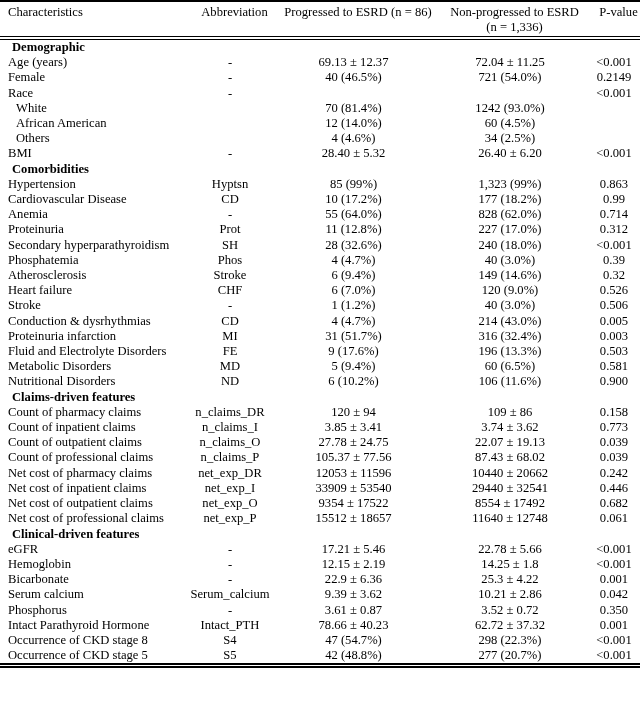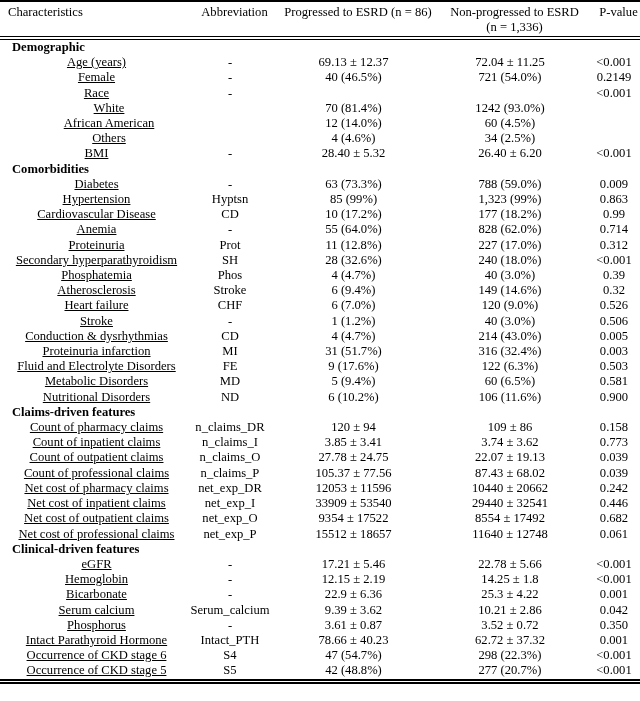--- a/index.html
+++ b/index.html
@@ -49,26 +49,25 @@
   }
 
   tbody td {
     padding: 0;
     line-height: 15.2px;
     height: 15.2px;
     white-space: nowrap;
     overflow: hidden;
   }
   tbody td.td-label {
-    text-align: center;
+    text-align: left;
     padding-left: 8px;
-    text-decoration: underline;
   }
   tbody td.td-label.indent {
-    padding-left: 33px;
+    padding-left: 16px;
     margin-left: 11px;
   }
   tbody td.td-center {
     text-align: center;
   }
   tbody td.section {
     text-align: left;
     padding-left: 12px;
     font-weight: bold;
   }
@@ -145,27 +144,20 @@
           <td class="td-label">BMI</td>
           <td class="td-center">-</td>
           <td class="td-center">28.40 ± 5.32</td>
           <td class="td-center">26.40 ± 6.20</td>
           <td class="td-center">&lt;0.001</td>
         </tr>
         <tr>
           <td colspan="5" class="section">Comorbidities</td>
         </tr>
         <tr>
-          <td class="td-label">Diabetes</td>
-          <td class="td-center">-</td>
-          <td class="td-center">63 (73.3%)</td>
-          <td class="td-center">788 (59.0%)</td>
-          <td class="td-center">0.009</td>
-        </tr>
-        <tr>
           <td class="td-label">Hypertension</td>
           <td class="td-center">Hyptsn</td>
           <td class="td-center">85 (99%)</td>
           <td class="td-center">1,323 (99%)</td>
           <td class="td-center">0.863</td>
         </tr>
         <tr>
           <td class="td-label">Cardiovascular Disease</td>
           <td class="td-center">CD</td>
           <td class="td-center">10 (17.2%)</td>
@@ -232,21 +224,21 @@
           <td class="td-label">Proteinuria infarction</td>
           <td class="td-center">MI</td>
           <td class="td-center">31 (51.7%)</td>
           <td class="td-center">316 (32.4%)</td>
           <td class="td-center">0.003</td>
         </tr>
         <tr>
           <td class="td-label">Fluid and Electrolyte Disorders</td>
           <td class="td-center">FE</td>
           <td class="td-center">9 (17.6%)</td>
-          <td class="td-center">122 (6.3%)</td>
+          <td class="td-center">196 (13.3%)</td>
           <td class="td-center">0.503</td>
         </tr>
         <tr>
           <td class="td-label">Metabolic Disorders</td>
           <td class="td-center">MD</td>
           <td class="td-center">5 (9.4%)</td>
           <td class="td-center">60 (6.5%)</td>
           <td class="td-center">0.581</td>
         </tr>
         <tr>
@@ -354,21 +346,21 @@
           <td class="td-center">0.350</td>
         </tr>
         <tr>
           <td class="td-label">Intact Parathyroid Hormone</td>
           <td class="td-center">Intact_PTH</td>
           <td class="td-center">78.66 ± 40.23</td>
           <td class="td-center">62.72 ± 37.32</td>
           <td class="td-center">0.001</td>
         </tr>
         <tr>
-          <td class="td-label">Occurrence of CKD stage 6</td>
+          <td class="td-label">Occurrence of CKD stage 8</td>
           <td class="td-center">S4</td>
           <td class="td-center">47 (54.7%)</td>
           <td class="td-center">298 (22.3%)</td>
           <td class="td-center">&lt;0.001</td>
         </tr>
         <tr>
           <td class="td-label">Occurrence of CKD stage 5</td>
           <td class="td-center">S5</td>
           <td class="td-center">42 (48.8%)</td>
           <td class="td-center">277 (20.7%)</td>

